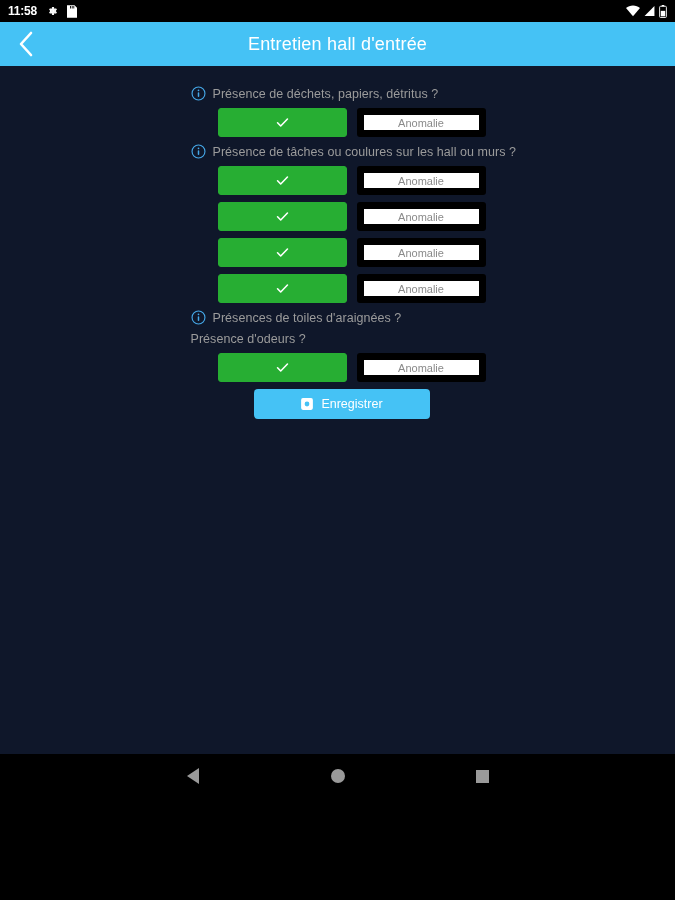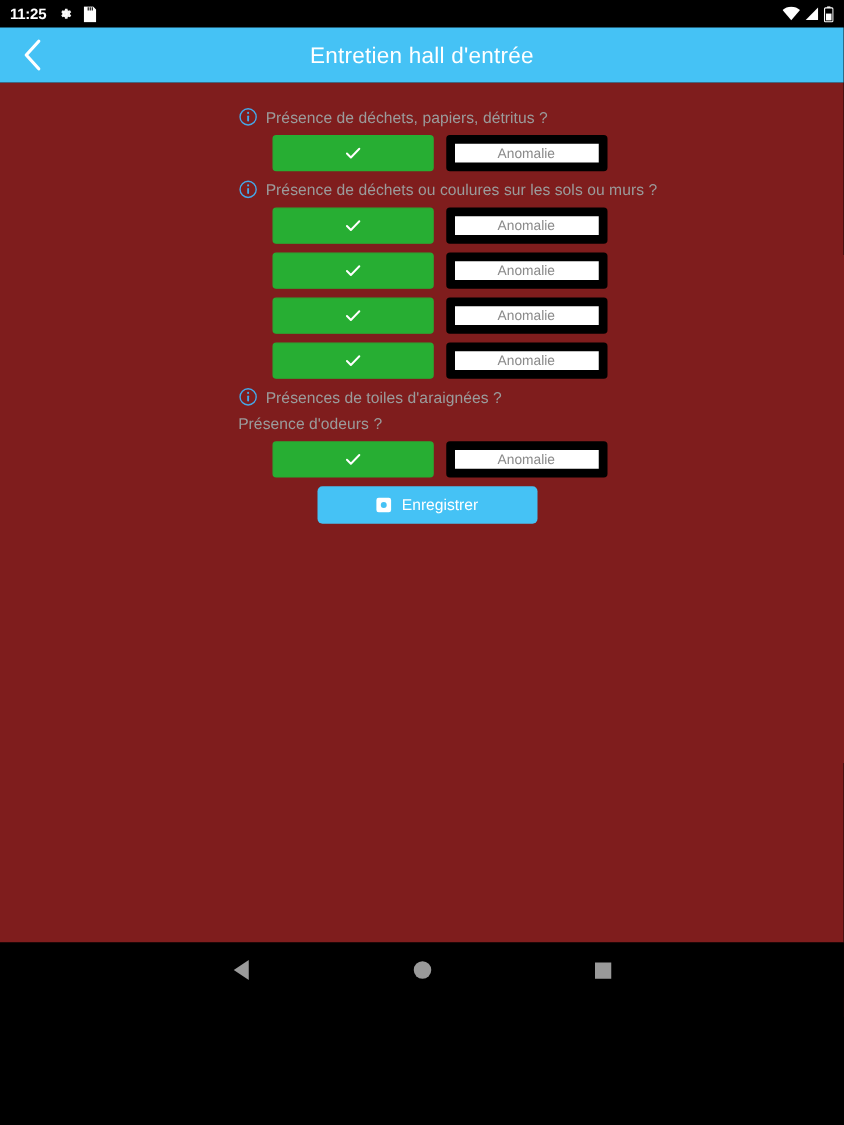--- a/index.html
+++ b/index.html
@@ -64,21 +64,21 @@
     left: 0; right: 0;
     text-align: center;
     color: #ffffff;
     font-size: 18px;
     letter-spacing: 0.2px;
     pointer-events: none;
   }
 
   
   .content {
-    background: #7f1d1d;
+    background: #0f172a;
     height: 688px;
     padding-top: 20px;
     box-sizing: border-box;
     overflow: hidden;
   }
   .form-area {
     width: 310px;
     margin: 0 auto;
     padding-left: 8px;
     box-sizing: border-box;
@@ -184,21 +184,21 @@
   .nav-recent {
     width: 13px; height: 13px;
     background: #9a9a9a;
   }
 </style>
 </head>
 <body>
 
 <div class="status-bar">
   <div class="status-left">
-    <span class="status-time">11:25</span>
+    <span class="status-time">11:58</span>
     <svg class="sb-icon" width="12" height="12" viewBox="0 0 24 24">
       <path fill="#ffffff" d="M12 8a4 4 0 100 8 4 4 0 000-8zm0 6.2a2.2 2.2 0 110-4.4 2.2 2.2 0 010 4.4z"></path>
       <path fill="#ffffff" d="M20 12.8v-1.6l2-1.5-2-3.4-2.3 1a7.8 7.8 0 00-1.4-.8L16 4h-4l-.3 2.5c-.5.2-1 .5-1.4.8l-2.3-1-2 3.4 2 1.5v1.6l-2 1.5 2 3.4 2.3-1c.4.3.9.6 1.4.8L12 20h4l.3-2.5c.5-.2 1-.5 1.4-.8l2.3 1 2-3.4-2-1.5z" opacity="0.95"></path>
     </svg>
     <svg class="sb-icon" width="10" height="13" viewBox="0 0 16 20">
       <path fill="#ffffff" d="M4 0h8l4 4v16H0V0h4zm1 1v4h1.4V1H5zm2.6 0v4H9V1H7.6zm2.6 0v4h1.4V1h-1.4z"></path>
     </svg>
   </div>
   <div class="status-right">
     <svg class="sb-icon" width="14" height="12" viewBox="0 0 24 20">
@@ -250,21 +250,21 @@
       </div>
     </div>
 
     <div class="q-block">
       <div class="q-label-row">
         <svg class="info-icon" width="15" height="15" viewBox="0 0 20 20">
           <circle cx="10" cy="10" r="8.6" fill="none" stroke="#45a8e8" stroke-width="1.5"></circle>
           <circle cx="10" cy="5.8" r="1.15" fill="#45a8e8"></circle>
           <rect x="9" y="8.4" width="2" height="6.4" rx="1" fill="#45a8e8"></rect>
         </svg>
-        <span class="q-text">Présence de déchets ou coulures sur les sols ou murs ?</span>
+        <span class="q-text">Présence de tâches ou coulures sur les hall ou murs ?</span>
       </div>
       <div class="btn-row">
         <div class="opt-btn green">
           <svg width="15" height="15" viewBox="0 0 20 20">
             <path d="M3.4 10.4l4.2 4.2L16.6 5.4" fill="none" stroke="#ffffff" stroke-width="2.1" stroke-linecap="round" stroke-linejoin="round"></path>
           </svg>
           <span></span>
         </div>
         <div class="opt-btn plain">
           <span>Anomalie</span>

